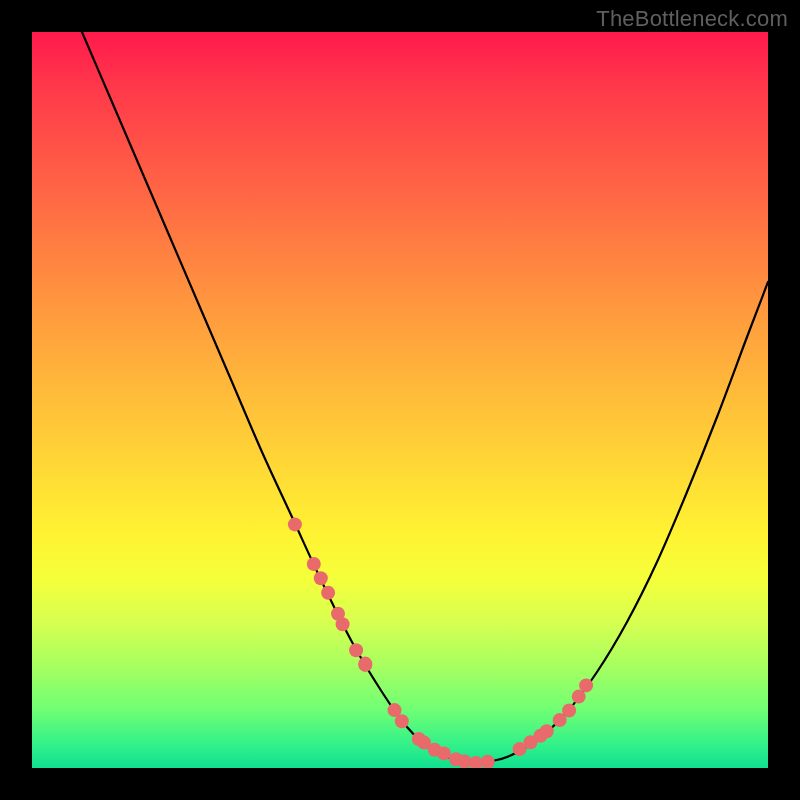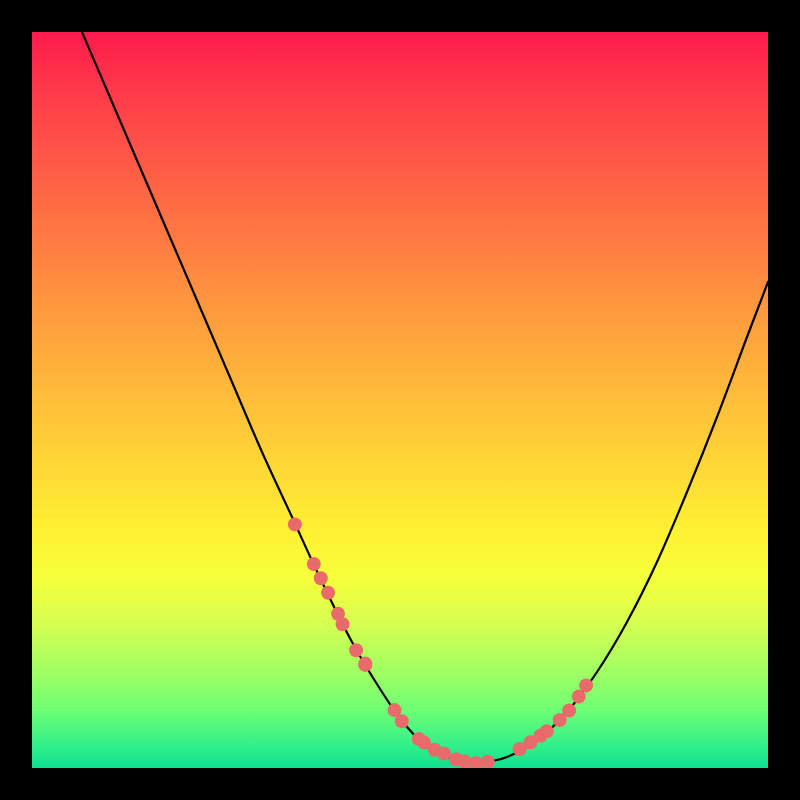--- a/index.html
+++ b/index.html
@@ -57,20 +57,21 @@
   }
   svg.curve {
     position: absolute;
     inset: 0;
   }
 </style>
 </head>
 <body>
 
 <div class="frame">
+  <div class="watermark">TheBottleneck.com</div>
 
   <div class="plot">
     <div class="gradient"></div>
     <svg class="curve" viewBox="0 0 736 736" preserveAspectRatio="none">
       <path id="curve-path" fill="none" stroke="#000000" stroke-width="2.2" stroke-linecap="round" stroke-linejoin="round" d="M 50 0 C 55 11.666666666666666, 70 46.66666666666667, 80 70 C 90 93.33333333333333, 100 116.66666666666667, 110 140 C 120 163.33333333333334, 130 186.66666666666666, 140 210 C 150 233.33333333333334, 160 256.6666666666667, 170 280 C 180 303.3333333333333, 190 326.6666666666667, 200 350 C 210 373.3333333333333, 220 397.5, 230 420 C 240 442.5, 250 463.3333333333333, 260 485 C 270 506.6666666666667, 280 529.1666666666666, 290 550 C 300 570.8333333333334, 310 591.6666666666666, 320 610 C 330 628.3333333333334, 340.8333333333333 645.8333333333334, 350 660 C 359.1666666666667 674.1666666666666, 366.6666666666667 685.3333333333334, 375 695 C 383.3333333333333 704.6666666666666, 391.6666666666667 712.5, 400 718 C 408.3333333333333 723.5, 416.6666666666667 726, 425 728 C 433.3333333333333 730, 441.6666666666667 730.5, 450 730 C 458.3333333333333 729.5, 465.8333333333333 728.6666666666666, 475 725 C 484.1666666666667 721.3333333333334, 495 715.5, 505 708 C 515 700.5, 525 691.3333333333334, 535 680 C 545 668.6666666666666, 555 655, 565 640 C 575 625, 585 608.3333333333334, 595 590 C 605 571.6666666666666, 615 551.6666666666666, 625 530 C 635 508.3333333333333, 645 484.1666666666667, 655 460 C 665 435.8333333333333, 675 410.8333333333333, 685 385 C 695 359.1666666666667, 706.5 327.5, 715 305 C 723.5 282.5, 732.5 259.1666666666667, 736 250"></path>
       <g id="marker-layer">
           <circle cx="262.9" cy="492.4" r="7" fill="#e96a6a" stroke="#cc4e4e" stroke-width="0"></circle>
           <circle cx="281.8" cy="532.0" r="7" fill="#e96a6a" stroke="#cc4e4e" stroke-width="0"></circle>
           <circle cx="288.8" cy="546.2" r="7" fill="#e96a6a" stroke="#cc4e4e" stroke-width="0"></circle>
           <circle cx="296.1" cy="560.8" r="7" fill="#e96a6a" stroke="#cc4e4e" stroke-width="0"></circle>

